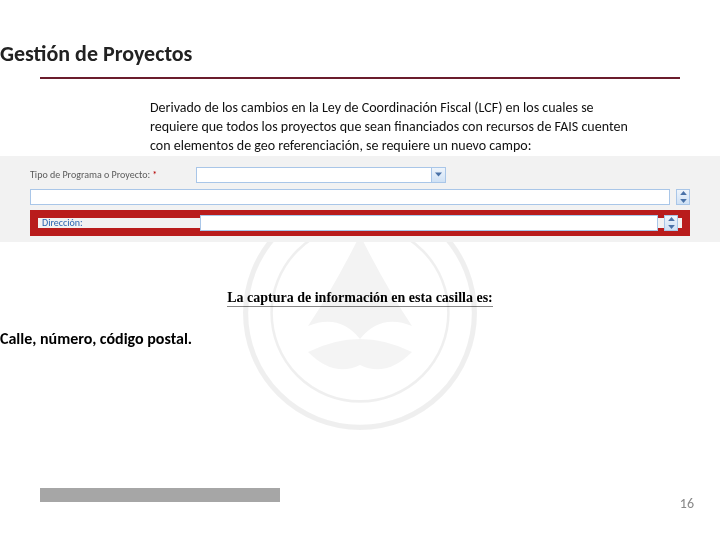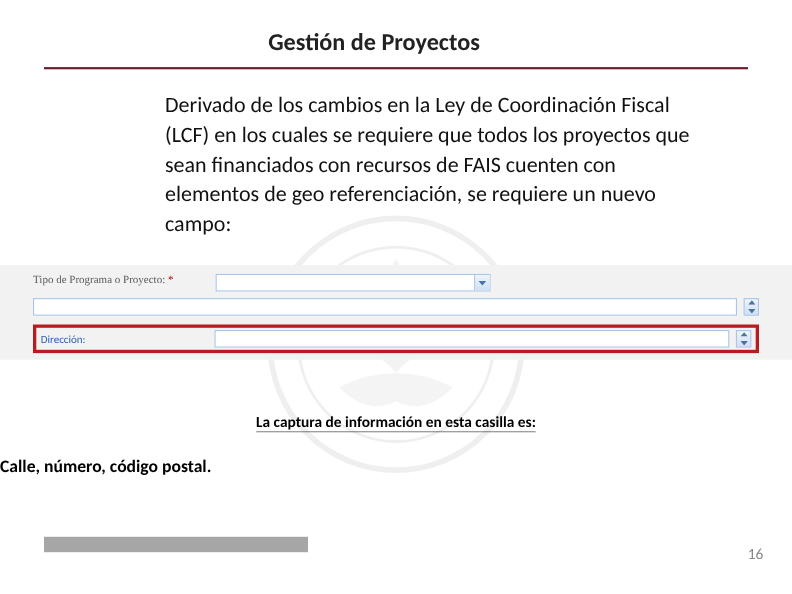--- a/index.html
+++ b/index.html
@@ -6,50 +6,51 @@
   body {
     width: 720px;
     height: 540px;
     font-family: Calibri, Arial, sans-serif;
     background: #fff;
     position: relative;
     overflow: hidden;
   }
   .header {
     padding: 24px 40px 6px 0;
-    text-align: center;
+    text-align: left;
+    margin-top: 16px;
   }
   .header h1 {
     font-size: 22px;
     font-weight: bold;
     color: #222;
   }
   .rule {
     margin: 4px 40px 0 40px;
     border: none;
     border-top: 2px solid #6b1d2c;
   }
   .intro {
-    margin: 20px 80px 23px 150px;
-    font-size: 20px;
+    margin: 20px 80px 0 150px;
+    font-size: 14px;
     line-height: 1.35;
     color: #111;
   }
   .form-area {
     background: #f2f2f2;
     padding: 8px 30px 6px 30px;
     font-size: 10px;
     color: #555;
     position: relative;
   }
   .form-row {
     display: flex;
+    align-items: center;
     height: 22px;
     gap: 6px;
-    font-family: Liberation Serif, serif;
   }
   .form-label {
     width: 160px;
     text-align: left;
     color: #5b5b5b;
     font-size: 10px;
     white-space: nowrap;
   }
   .required { color: #b40000; }
   .dropdown, .textbox {
@@ -77,21 +78,21 @@
     background: linear-gradient(#eef4fb,#cfe1f5);
     border: 1px solid #a9c6e8;
     display: flex;
     flex-direction: column;
     justify-content: space-between;
     padding: 1px 0;
     align-items: center;
   }
   .spinner svg { width: 7px; height: 4px; }
   .highlight-row {
-    border: 3px solid #b91c1c;
+    border: 8px solid #b91c1c;
     padding: 0 4px;
     height: 26px;
     display: flex;
     align-items: center;
     gap: 6px;
     margin-top: 2px;
   }
   .highlight-row .form-label {
     width: 152px;
     color: #2a63b0;
@@ -107,21 +108,21 @@
     pointer-events: none;
   }
   .caption1 {
     text-align: center;
     margin-top: 48px;
     font-size: 14px;
     font-weight: bold;
     border-bottom: 1px solid #888;
     display: inline-block;
   }
-  .cap1-wrap { text-align: center; }
+  .cap1-wrap { text-align: center; font-family: Liberation Serif, serif; }
   .caption2 {
     text-align: left;
     margin-top: 22px;
     font-size: 16px;
     font-weight: bold;
   }
   .footer-bar {
     position: absolute;
     left: 40px;
     bottom: 38px;

